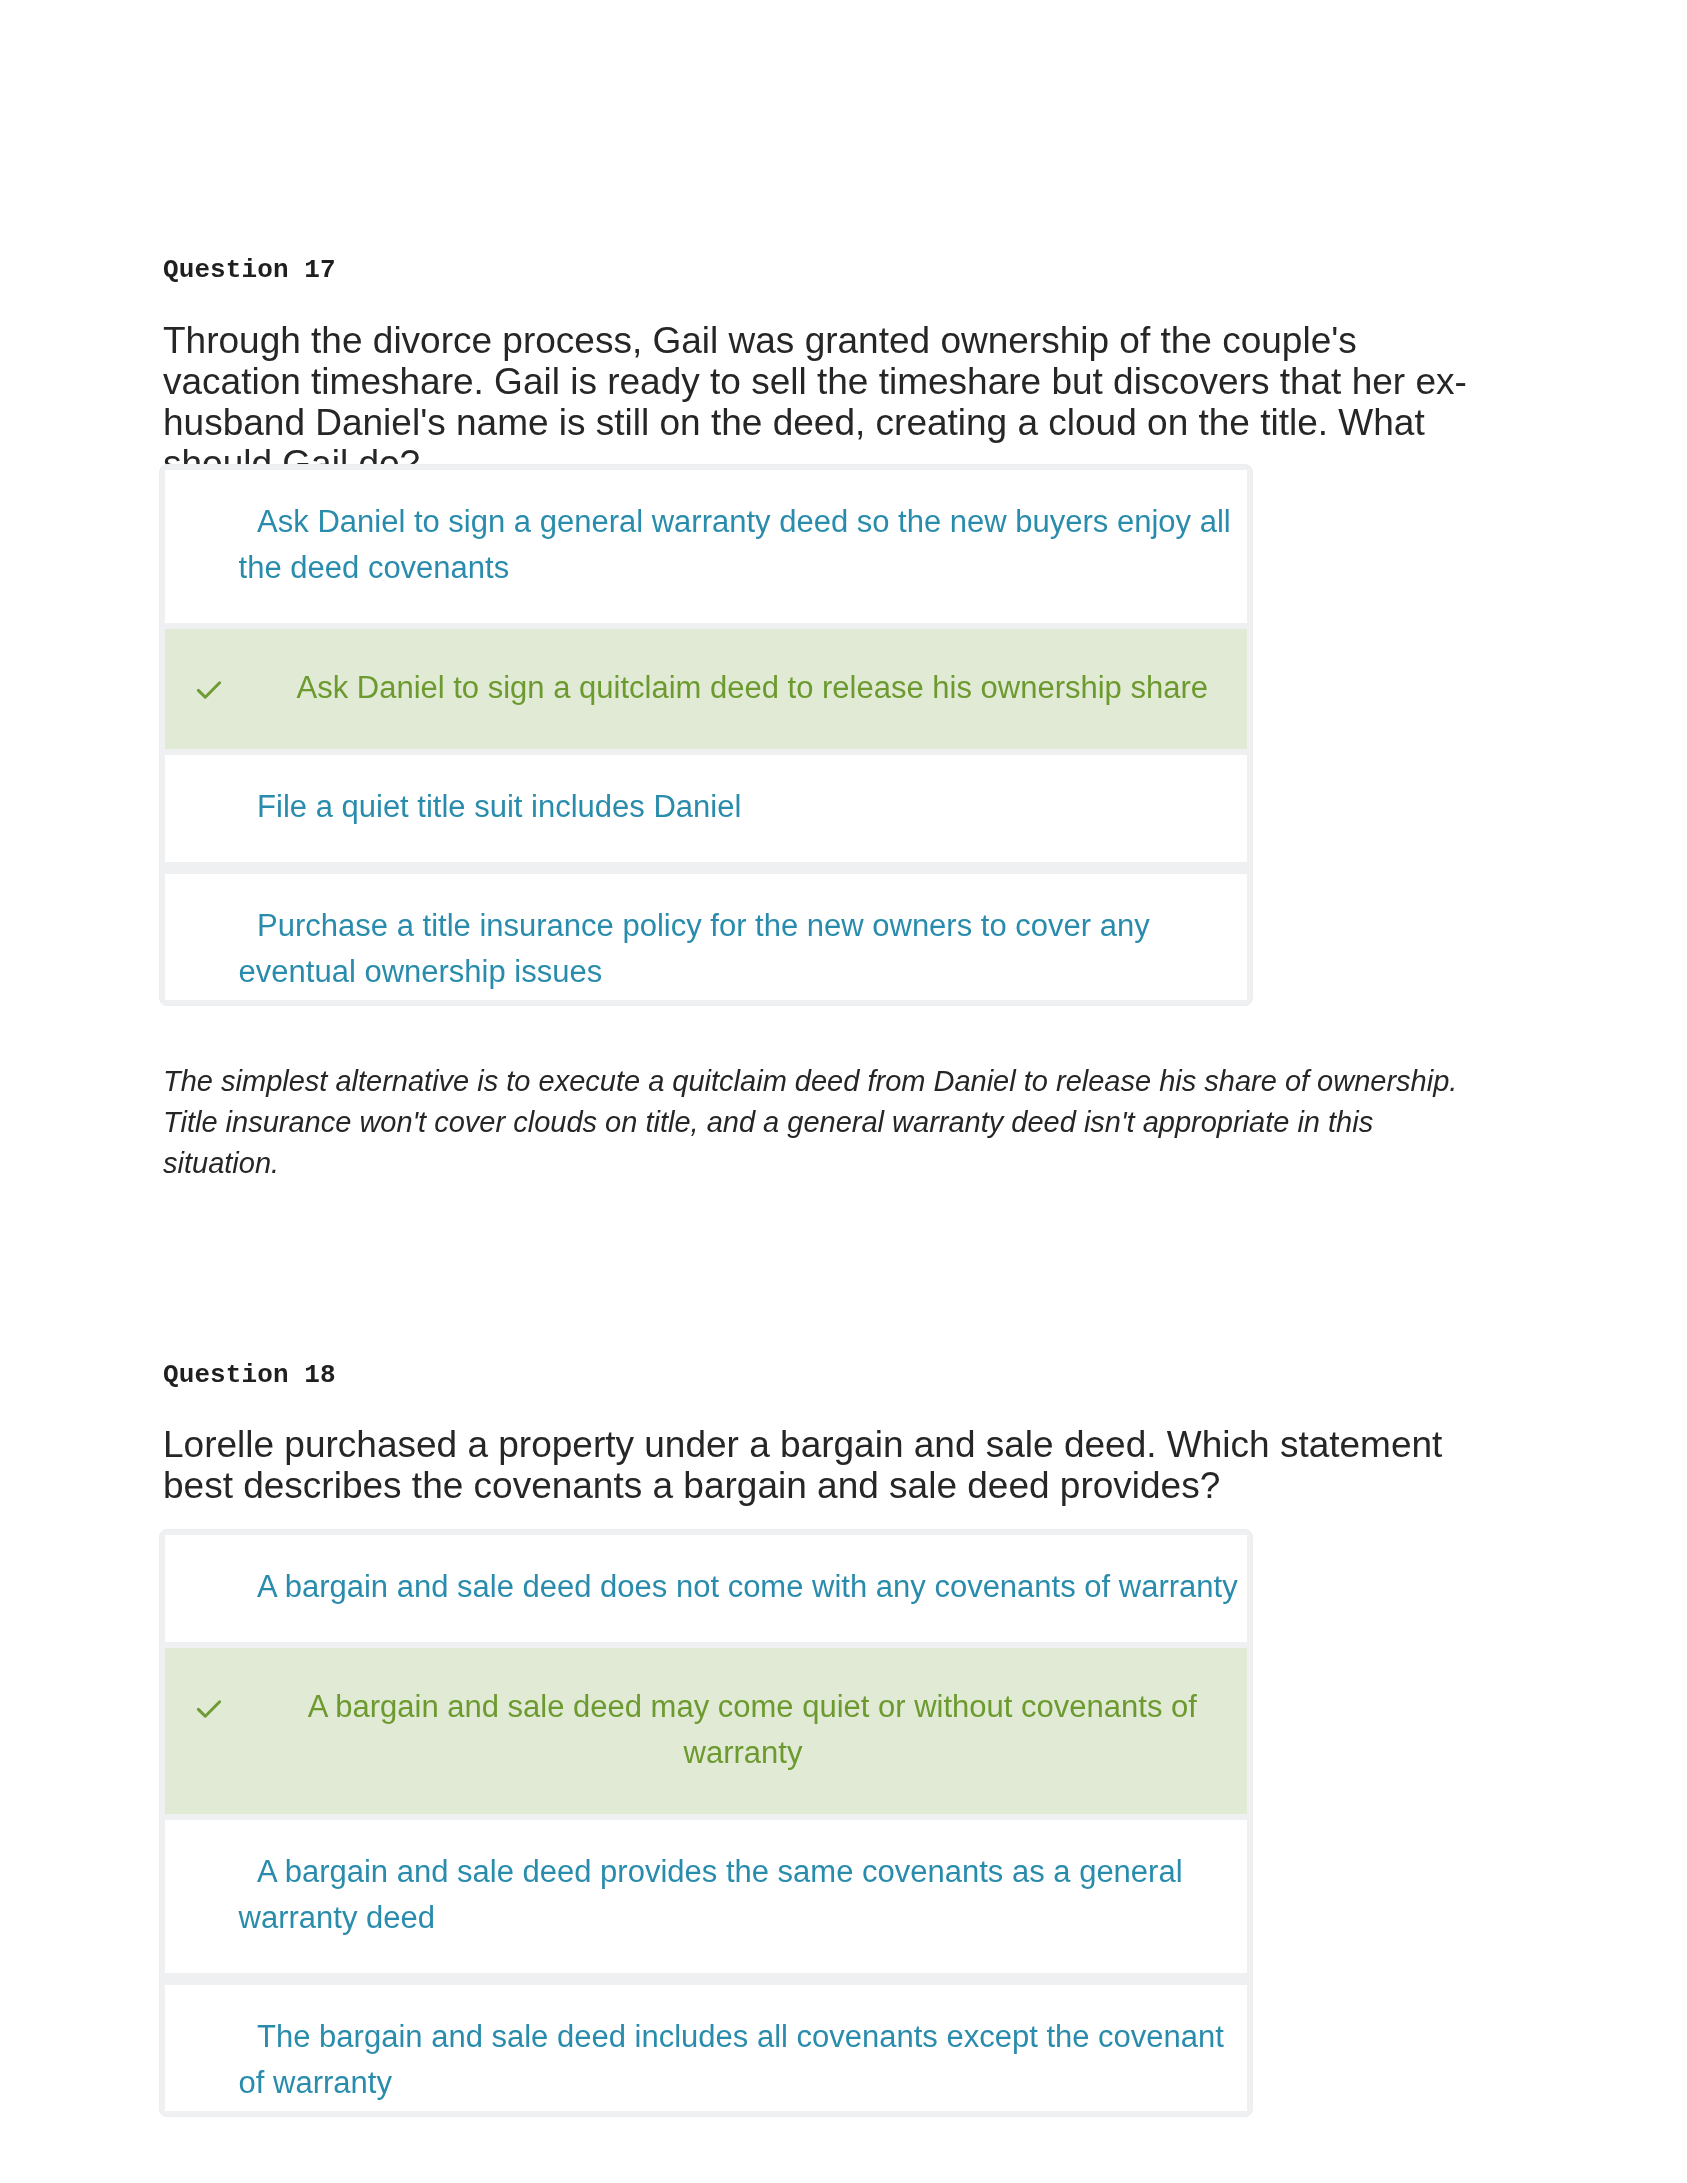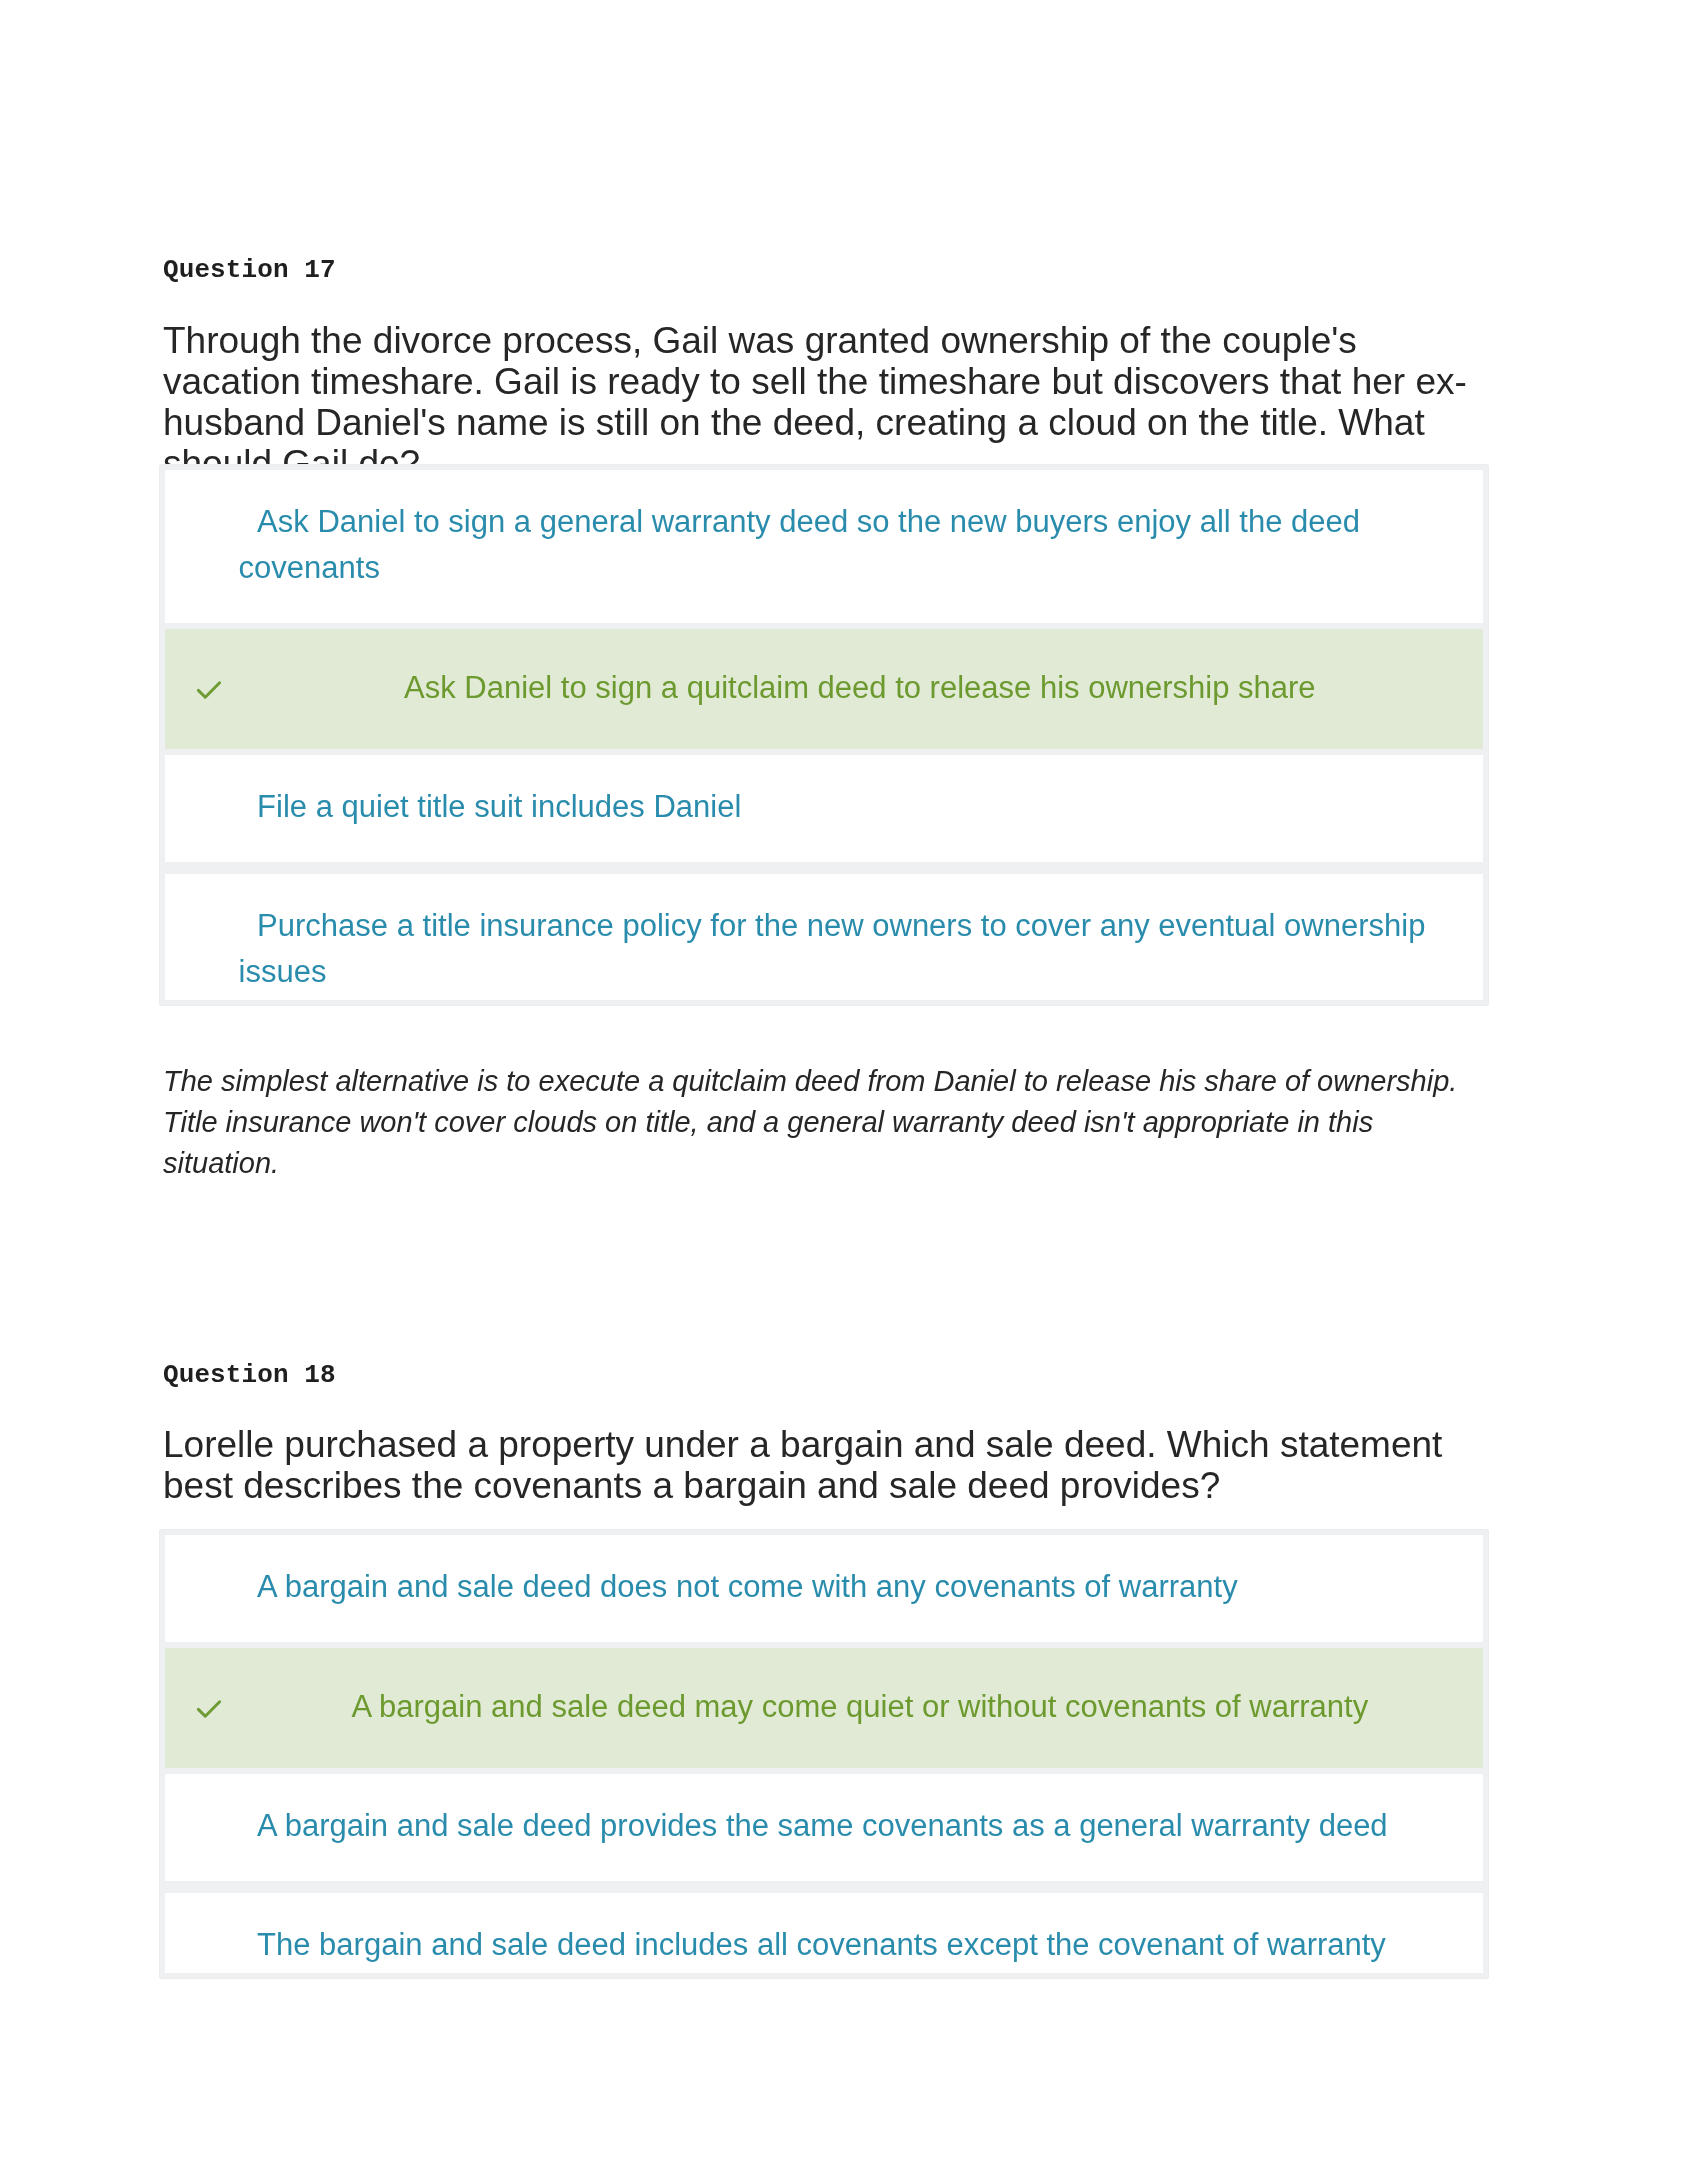--- a/index.html
+++ b/index.html
@@ -1,21 +1,21 @@
 <!DOCTYPE html>
 <html style="font-size:10.6px"><head>
 <meta charset="utf-8">
 <style>
   html,body{margin:0;padding:0;background:#ffffff;}
   body{width:1687px;height:2183px;font-family:"Liberation Sans",sans-serif;}
   .page{position:relative;width:1687px;height:2183px;overflow:hidden;background:#fff;}
   .block{position:absolute;left:163px;width:1322px;}
   .qhead{font-weight:bold;font-size:26px;color:#1f1f1f;letter-spacing:0.1px;font-family:Liberation Mono, monospace;}
   .qtext{font-size:37px;color:#262626;line-height:41px;}
-  .options{border:0.7px solid #ededf0;border-radius:2px;background:#eef0f2;padding:4.6px;margin-left:-4px;width:1330px;box-sizing:border-box;}
+  .options{border:0.7px solid #ededf0;border-radius:8px;background:#eef0f2;padding:4.6px;margin-left:-4px;width:1094px;box-sizing:border-box;}
   .opt{display:flex;align-items:flex-start;padding:29px 0 32px 0;background:#ffffff;margin-bottom:12.6px;}
   .opt:last-child{margin-bottom:0;padding-bottom:5px;}
   .opt.correct{background:#e1ead5;padding-top:36px;padding-bottom:38px;margin-top:-6.6px;margin-bottom:6px;}
   .mark{width:74px;flex:0 0 74px;display:flex;justify-content:center;padding-top:10.6px;padding-left:14.6px;box-sizing:border-box;}
   .otext{color:#2a8cac;font-size:31px;line-height:46px;text-indent:18.5px;padding-right:0;width:1224px;}
   .opt.correct .otext{color:#6c9a2f;text-align:center;}
   .expl{font-size:29px;color:#262626;line-height:41px;font-style:italic;}
 </style>
 </head>
 <body>

